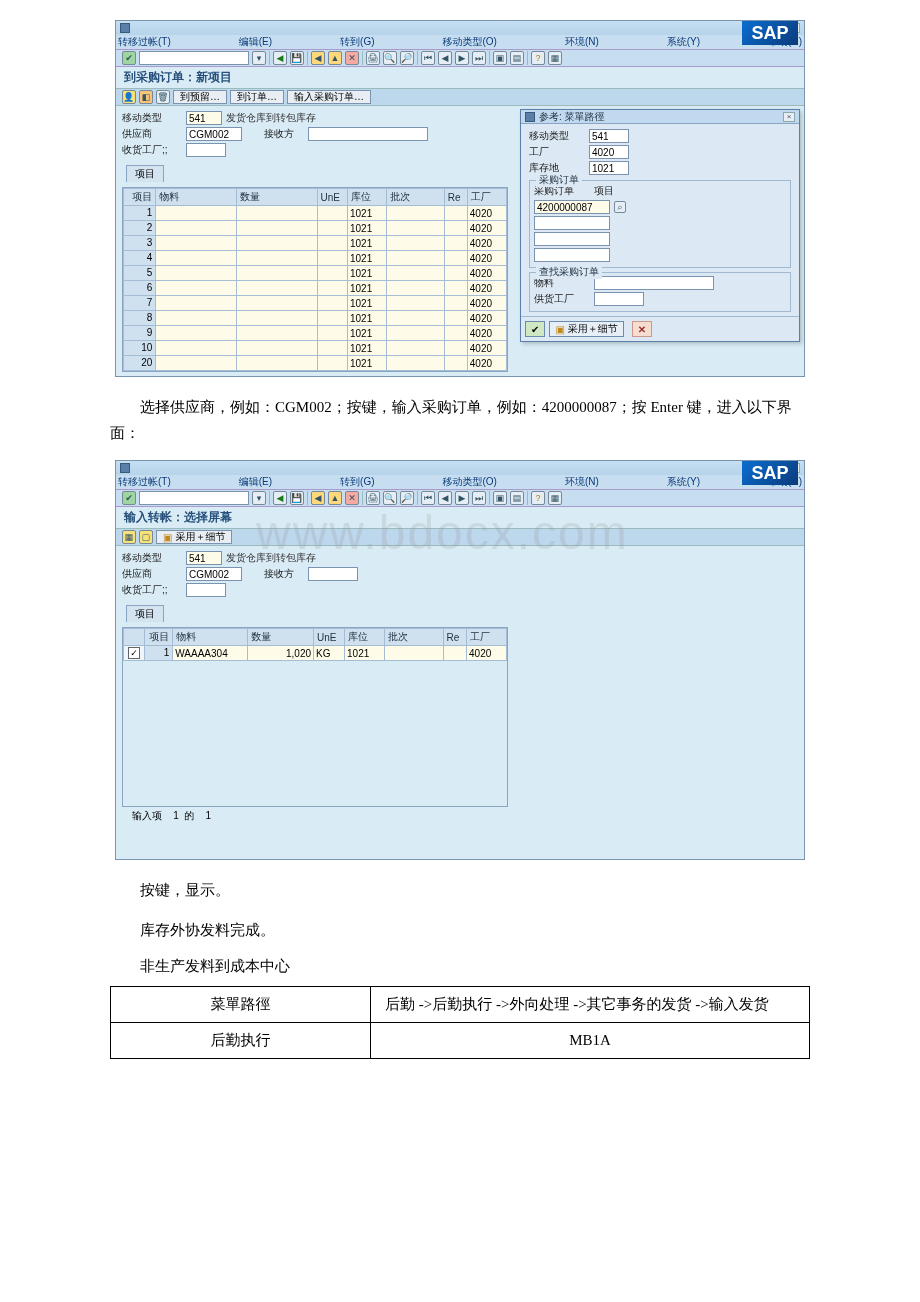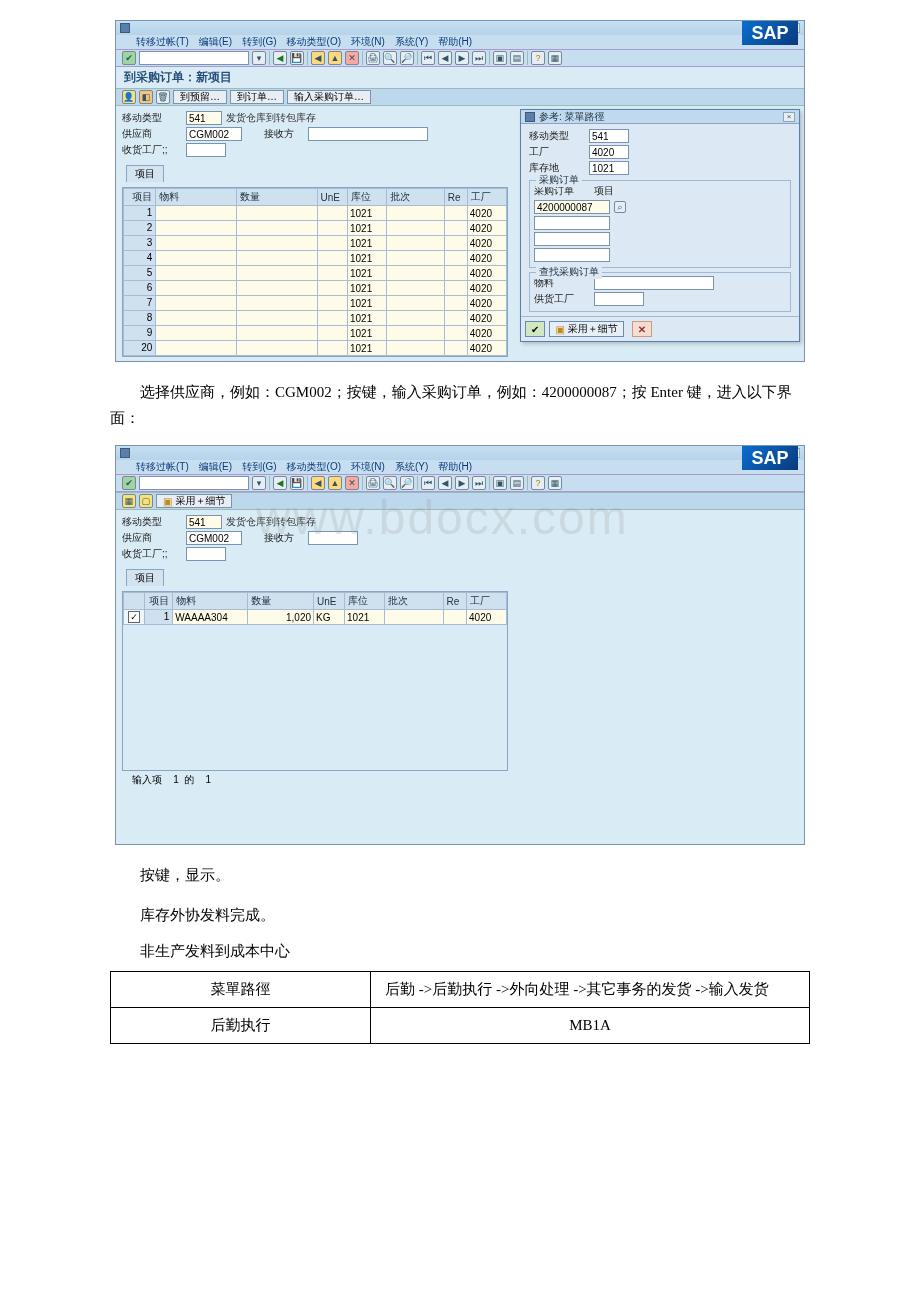--- a/index.html
+++ b/index.html
@@ -4,21 +4,21 @@
 <style>
   * { box-sizing: border-box; margin: 0; padding: 0; }
   body { font-family: Arial, "Microsoft YaHei", sans-serif; font-size: 11px; background: #fff; width: 920px; }
   .page { padding: 20px 0 40px; }
   .sap-window { margin: 0 auto 18px; width: 690px; border: 1px solid #7a94b0; background: #d9ecf5; position: relative; }
   .titlebar { height: 14px; background: linear-gradient(#c6dff2,#b5d3ea); display:flex; align-items:center; justify-content: space-between; padding: 0 4px; }
   .titlebar-left { display:flex; align-items:center; gap:3px; }
   .tiny-icon { width:10px; height:10px; background:#5a7fa8; border:1px solid #3a5a7a; }
   .win-btns { display:flex; gap:2px; }
   .win-btn { width:12px; height:10px; background:#e8eef4; border:1px solid #8aa; font-size:8px; line-height:8px; text-align:center; color:#456; }
-  .menubar { height:14px; background:#c7def0; padding:0 20px; display:flex; gap:10px; align-items:center; color:#0a3a7a; font-size:10px; }
+  .menubar { height:14px; background:#c7def0; padding:0 2px; display:flex; gap:10px; align-items:center; color:#0a3a7a; font-size:10px;justify-content:space-between; }
   .menubar span { cursor:default; }
   .toolbar { height:18px; background:#c7def0; border-top:1px solid #a9c; border-bottom:1px solid #a9c; display:flex; align-items:center; gap:3px; padding:0 6px; }
   .tb-ico { width:14px; height:14px; border:1px solid #789; background:#e6eef5; border-radius:2px; display:inline-flex; align-items:center; justify-content:center; font-size:9px; color:#356; }
   .tb-sep { width:1px; height:14px; background:#9bb; }
   .tcode { width:110px; height:14px; background:#fff; border:1px solid #7a94b0; }
   .subtitle { padding:2px 8px; color:#264f7a; font-weight:bold; font-size:12px; }
   .appbar { height:18px; background:#bdd7ed; border-top:1px solid #9bb; border-bottom:1px solid #9bb; display:flex; align-items:center; gap:3px; padding:0 6px; }
   .appbar .btn { height:14px; padding:0 6px; background:#e8eef4; border:1px solid #7a94b0; font-size:10px; display:inline-flex; align-items:center; gap:3px; }
   .body-area { display:flex; align-items:flex-start; }
   .left-panel { width: 398px; padding:4px 6px; }
@@ -254,20 +254,32 @@
                     <td><input style=""></td>
                     <td><input style=""></td>
                     <td><input style=""></td>
                     <td><input value="1021" style=""></td>
                     <td><input style=""></td>
                     <td><input style=""></td>
                     <td><input value="4020" style=""></td>
                   </tr>
                   <tr>
                     <td>
+                      <span class="rownum">10</span>
+                    </td>
+                    <td><input style=""></td>
+                    <td><input style=""></td>
+                    <td><input style=""></td>
+                    <td><input value="1021" style=""></td>
+                    <td><input style=""></td>
+                    <td><input style=""></td>
+                    <td><input value="4020" style=""></td>
+                  </tr>
+                  <tr>
+                    <td>
                       <span class="rownum">20</span>
                     </td>
                     <td><input style=""></td>
                     <td><input style=""></td>
                     <td><input style=""></td>
                     <td><input value="1021" style=""></td>
                     <td><input style=""></td>
                     <td><input style=""></td>
                     <td><input value="4020" style=""></td>
                   </tr>
@@ -385,20 +397,21 @@
     <span class="tb-ico">◀</span>
     <span class="tb-ico">▶</span>
     <span class="tb-ico">⏭</span>
     <span class="tb-sep"></span>
     <span class="tb-ico">▣</span>
     <span class="tb-ico">▤</span>
     <span class="tb-sep"></span>
     <span class="tb-ico" style="color:#b87a00;">?</span>
     <span class="tb-ico">▦</span>
   </div>
+  <div class="subtitle">输入转帐：选择屏幕</div>
   <div class="appbar">
     <span class="tb-ico" style="background:#f7e27a;">▦</span>
     <span class="tb-ico" style="background:#f7e27a;">▢</span>
     <span class="btn">
           <span style="color:#c28a1a;">▣</span>
           <span>采用＋细节</span>
         </span>
   </div>
 
   <div class="left-panel" style="width:398px; padding:4px 6px;">

